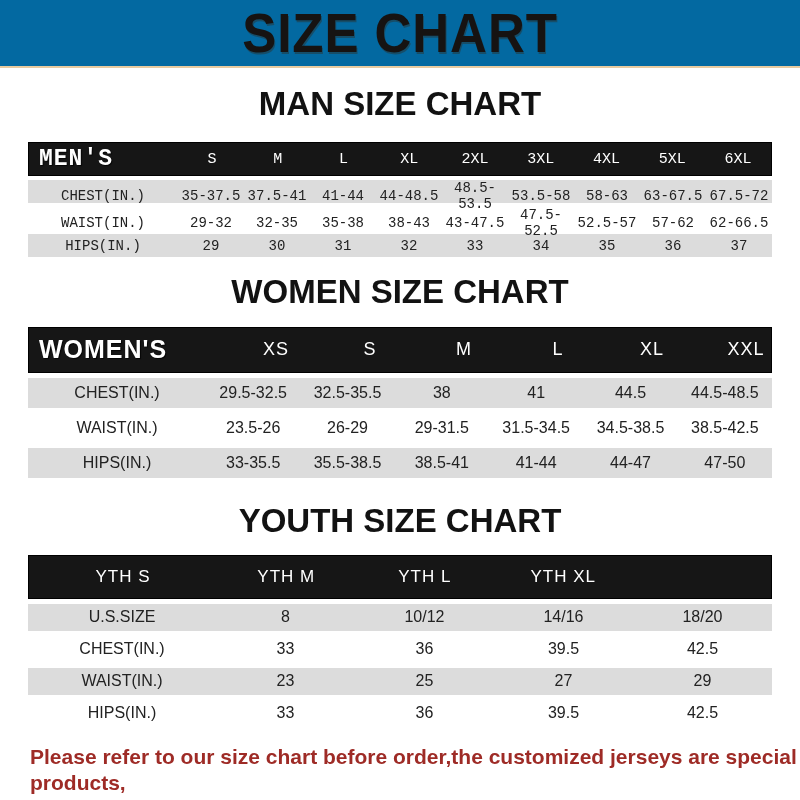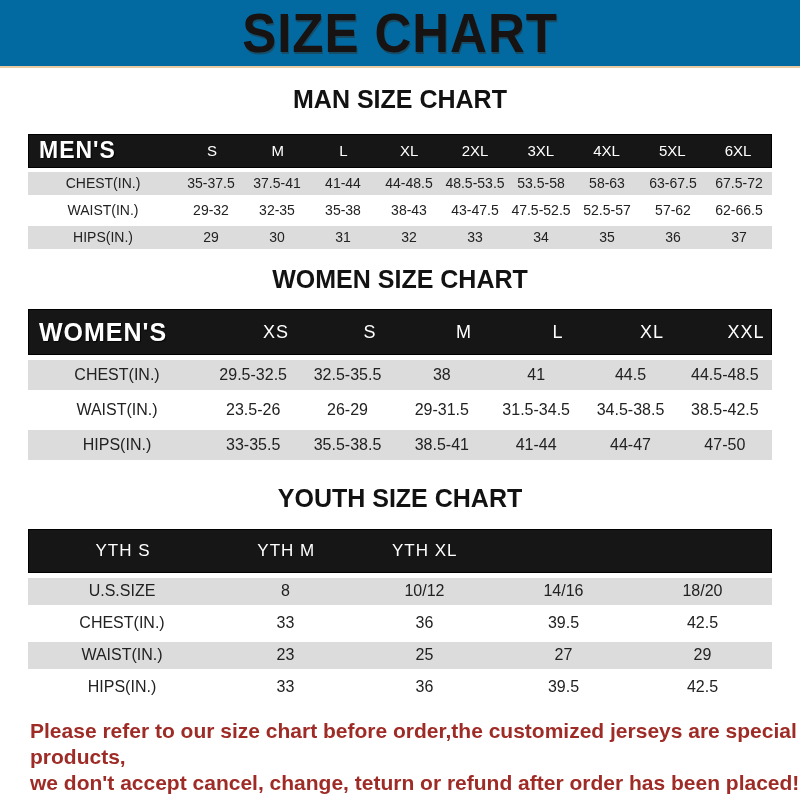--- a/index.html
+++ b/index.html
@@ -16,39 +16,39 @@
   .banner-title {
     font-size: 52px; font-weight: bold; color: #161312;
     letter-spacing: 1px; line-height: 1;
     transform: scale(0.98, 1.08); transform-origin: center;
     text-shadow: 1px 1px 0 rgba(60,30,0,0.35);
   }
 
   
   .section-heading {
     text-align: center; font-weight: bold; color: #121212;
-    font-size: 25px; letter-spacing: 0px; line-height: 1.1;
+    font-size: 33px; letter-spacing: 0px; line-height: 1.1;
   }
   .heading-man   { margin-top: 18px; }
   .heading-women { margin-top: 17px; }
   .heading-youth { margin-top: 25px; text-align: center; }
 
   
   .size-table { margin: 0 28px; }
   .t-row { display: grid; align-items: center; }
 
   .men-cols   { grid-template-columns: 150px repeat(9, 1fr); }
   .women-cols { grid-template-columns: 178px repeat(6, 1fr); }
   .youth-cols { grid-template-columns: 188px repeat(4, 1fr); }
 
   .t-head {
     background: #161616; color: #ffffff;
     border: 1px solid #000;
   }
-  .men-table   { margin-top: 20px; }
+  .men-table   { margin-top: 20px; font-family: Liberation Mono, monospace; }
   .men-table   .t-head { height: 34px; }
   .women-table { margin-top: 16px; }
   .women-table .t-head { height: 46px; gap: 44px; }
   .youth-table { margin-top: 16px; }
   .youth-table .t-head { height: 44px; }
 
   .corner-cell {
     font-weight: bold; padding-left: 10px; letter-spacing: 1px;
     text-shadow: 1px 1px 1px rgba(0,0,0,0.8);
   }
@@ -179,20 +179,21 @@
     <div class="cell">47-50</div>
   </div>
 </section>
 
 <h2 class="section-heading heading-youth">YOUTH SIZE CHART</h2>
 
 <section class="size-table youth-table">
   <div class="t-row t-head youth-cols">
     <div class="col-head">YTH S</div>
     <div class="col-head">YTH M</div>
+    <div class="col-head">YTH L</div>
     <div class="col-head">YTH XL</div>
   </div>
   <div class="t-row data-row row-shaded youth-cols">
     <div class="row-label">U.S.SIZE</div>
     <div class="cell">8</div>
     <div class="cell">10/12</div>
     <div class="cell">14/16</div>
     <div class="cell">18/20</div>
   </div>
   <div class="t-row data-row row-plain youth-cols">

